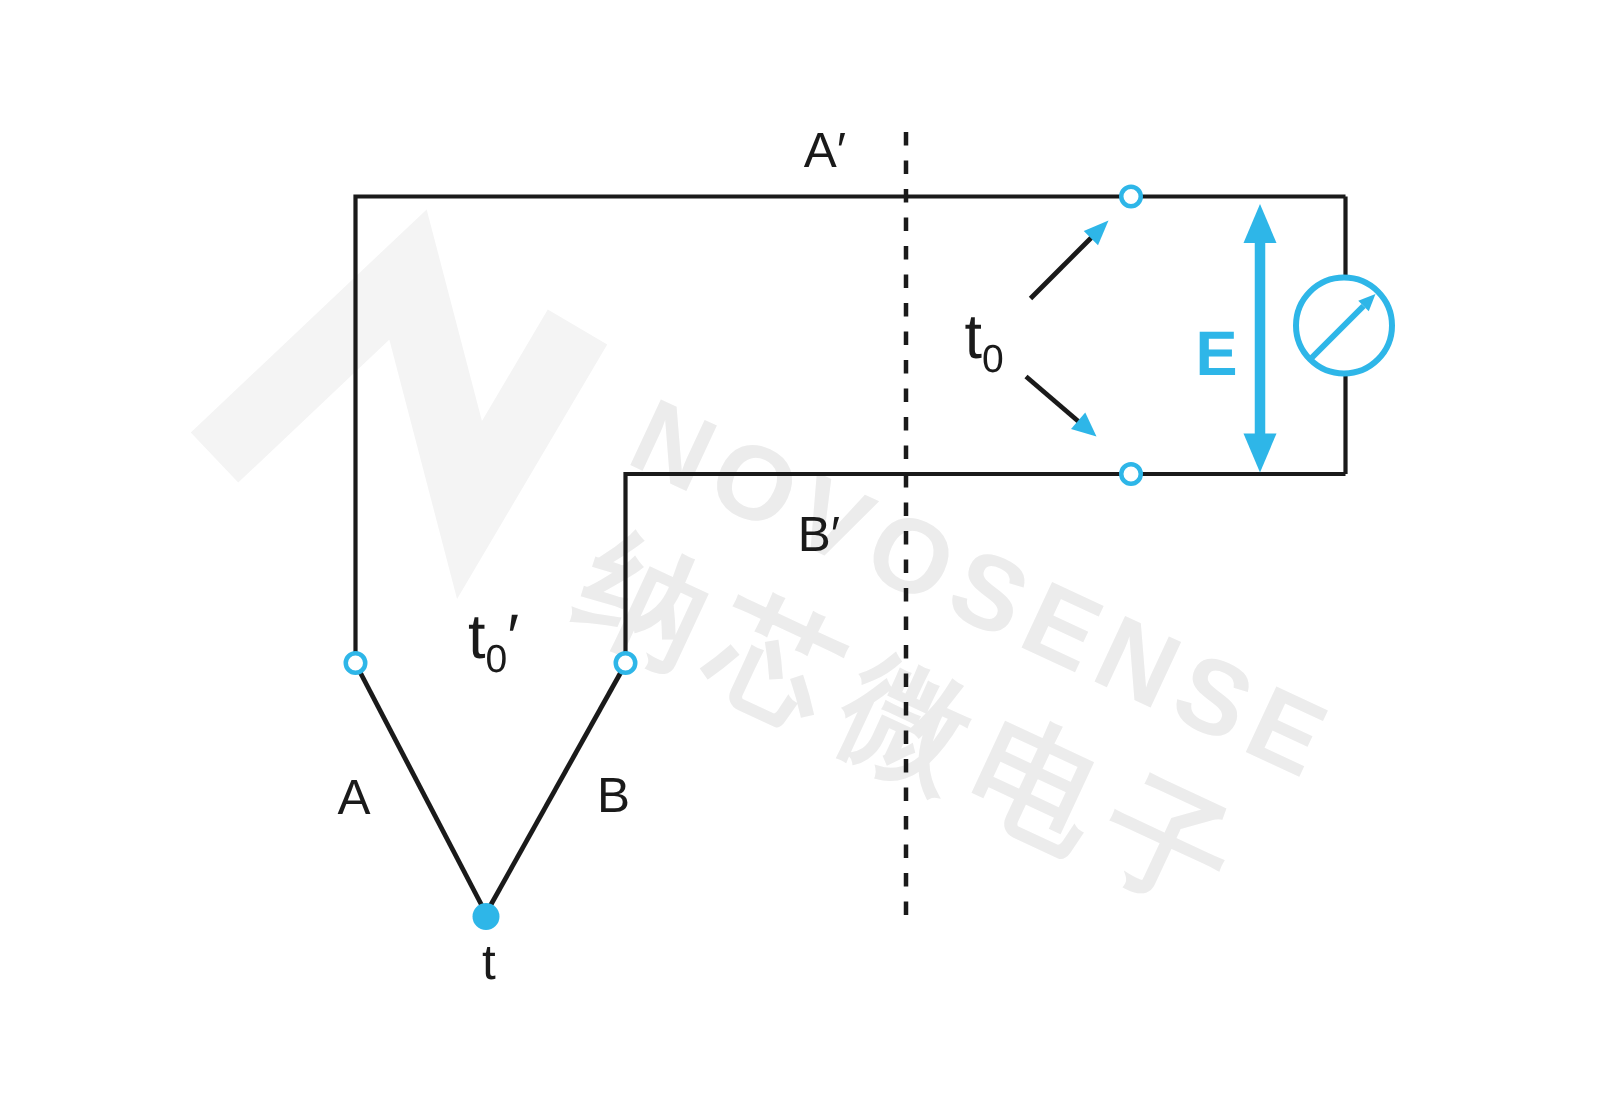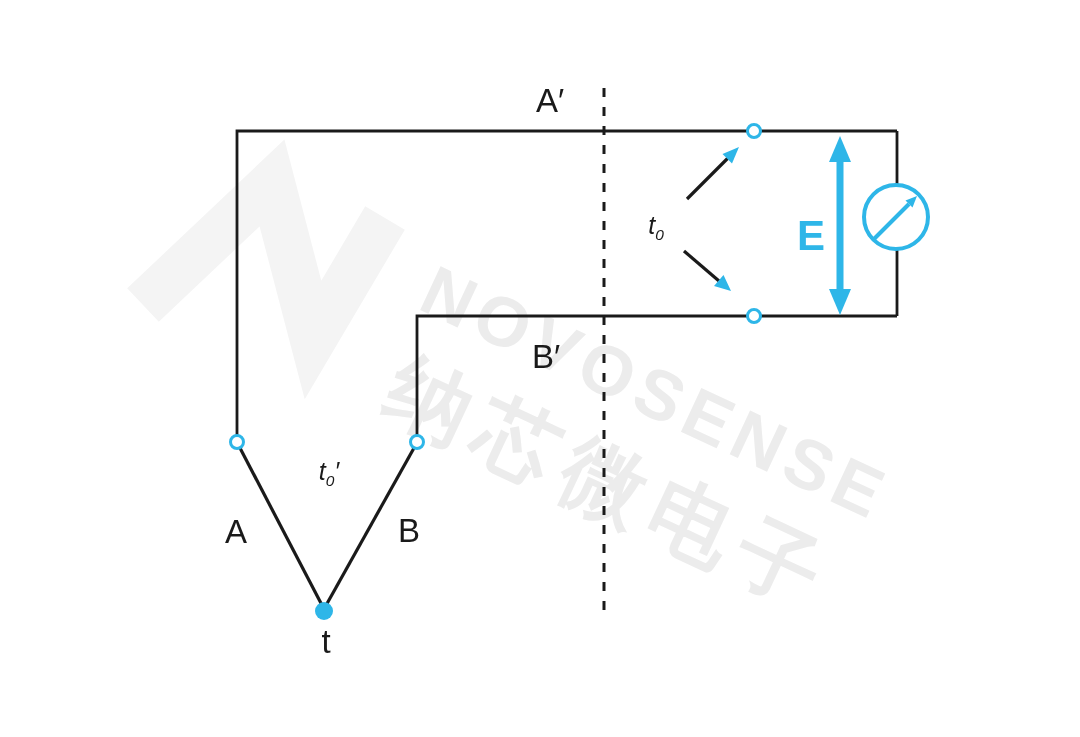--- a/index.html
+++ b/index.html
@@ -51,21 +51,21 @@
   
   .lbl {
     position: absolute;
     color: var(--line);
     font-size: 33px;
     transform: translate(-50%, -50%);
     white-space: nowrap;
     line-height: 1;
   }
   .lbl sub { font-size: 0.62em; line-height: 1; }
-  .lbl-small { font-size: 25px; font-style: italic; }
+  .lbl-small { font-size: 42px; }
   .lbl-emf {
     color: var(--accent);
     font-size: 42px;
     font-weight: bold;
   }
 </style>
 </head>
 <body>
 
 <div class="canvas">
@@ -108,17 +108,17 @@
   </svg>
 
   <div class="lbl" style="left:550px; top:100px;">A′</div>
   <div class="lbl" style="left:546px; top:356px;">B′</div>
   <div class="lbl" style="left:236px; top:531px;">A</div>
   <div class="lbl" style="left:409px; top:530px;">B</div>
   <div class="lbl" style="left:326px; top:641px;">t</div>
 
   <div class="lbl lbl-small" style="left:656px; top:228px;"><span>t</span><sub>0</sub></div>
 
-  <div class="lbl lbl-small" style="left:329px; top:474px;"><span>t</span><sub>0</sub><span>′</span></div>
+  <div class="lbl lbl-small" style="left:329px; top:428px;"><span>t</span><sub>0</sub><span>′</span></div>
 
   <div class="lbl lbl-emf" style="left:811px; top:236px;">E</div>
 
 </div>
 
 </body></html>

